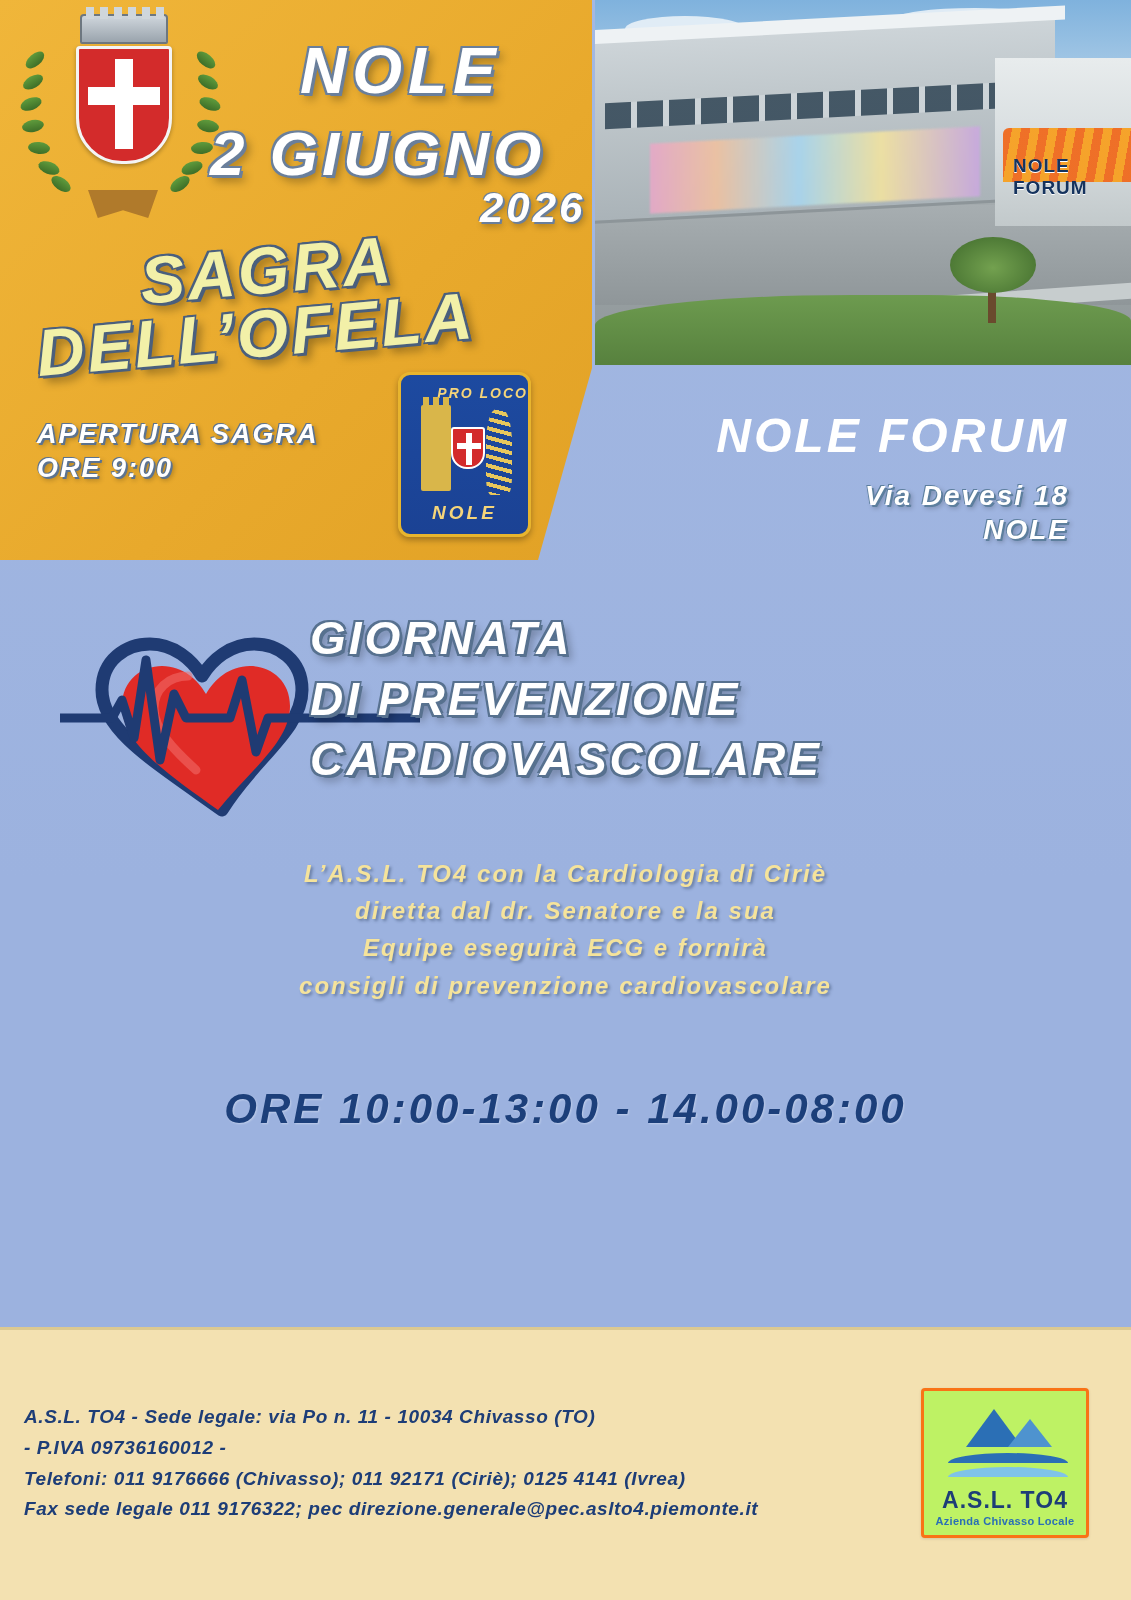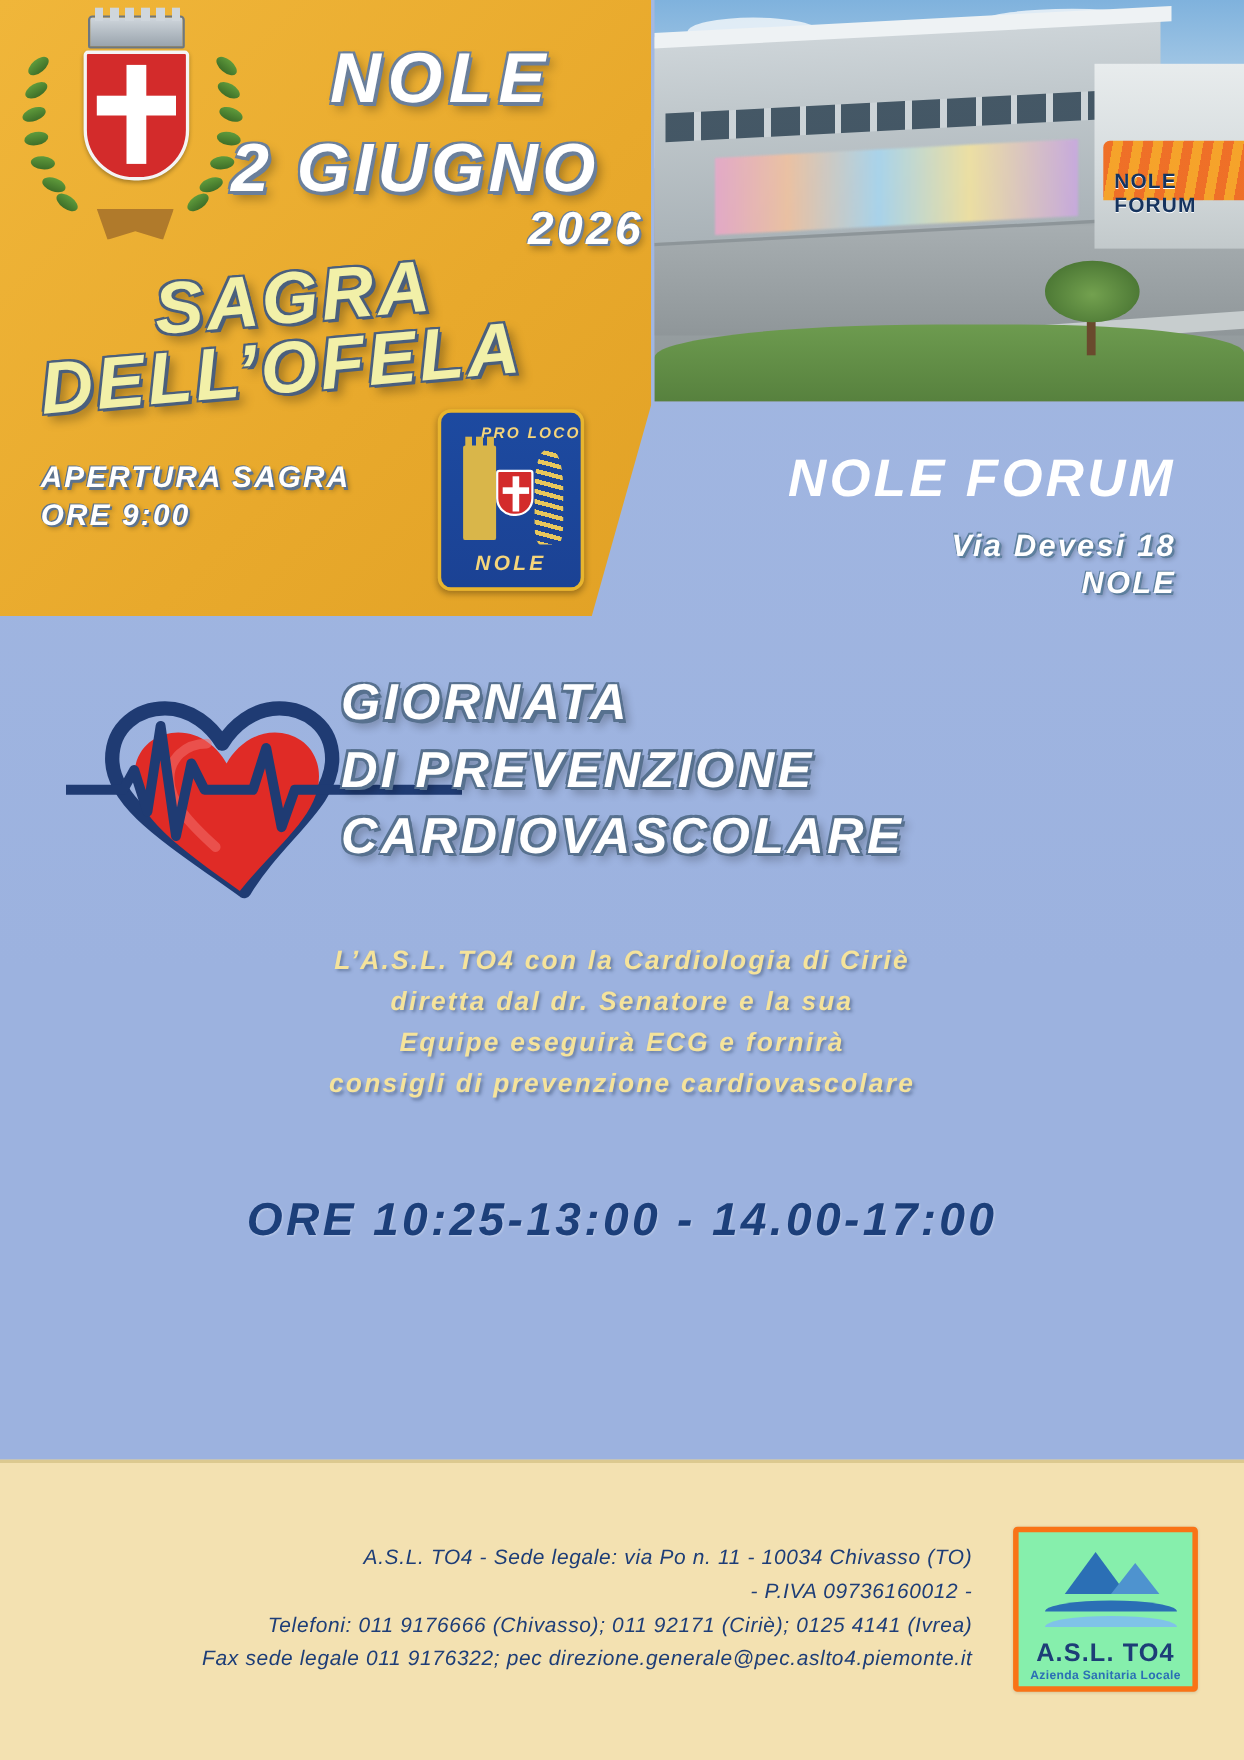--- a/index.html
+++ b/index.html
@@ -275,29 +275,29 @@
   }
 
   
   .footer {
     position:absolute; left:0; bottom:0; width:1131px; height:273px;
     background:#f3e1b1;
     border-top:3px solid #dcc990;
   }
   .footer .f-text {
     position:absolute; left:24px; top:72px; width:860px;
-    text-align:right;
-    font-size:19px; font-weight:normal; font-style:italic; letter-spacing:.6px;
+    text-align:left;
+    font-size:19px; font-weight:bold; font-style:italic; letter-spacing:.6px;
     line-height:1.62;
     color:#1d3d77;
     white-space:pre-line;
   }
   .asl-logo {
     position:absolute; right:42px; top:58px; width:168px; height:150px;
-    background:#86efac; border:5px solid #f97316; border-radius:4px;
+    background:#bef264; border:3px solid #f97316; border-radius:4px;
     box-shadow:0 1px 3px rgba(0,0,0,.12);
   }
   .asl-logo .mtn {
     position:absolute; left:42px; top:18px; width:0; height:0;
     border-left:28px solid transparent; border-right:28px solid transparent;
     border-bottom:38px solid #2b6fb5;
   }
   .asl-logo .mtn2 {
     position:absolute; left:84px; top:28px; width:0; height:0;
     border-left:22px solid transparent; border-right:22px solid transparent;
@@ -404,30 +404,30 @@
   </div>
 
   <div class="headline">GIORNATA
 DI PREVENZIONE
 CARDIOVASCOLARE</div>
 
   <div class="bodytext">L’A.S.L. TO4 con la Cardiologia di Ciriè
 diretta dal dr. Senatore e la sua
 Equipe eseguirà ECG e fornirà
 consigli di prevenzione cardiovascolare</div>
-  <div class="hours">ORE 10:25-13:00 - 14.00-17:00</div>
+  <div class="hours">ORE 10:00-13:00 - 14.00-08:00</div>
 
   <div class="footer">
     <div class="f-text">A.S.L. TO4 - Sede legale: via Po n. 11 - 10034 Chivasso (TO)
 - P.IVA 09736160012 -
 Telefoni: 011 9176666 (Chivasso); 011 92171 (Ciriè); 0125 4141 (Ivrea)
 Fax sede legale 011 9176322; pec direzione.generale@pec.aslto4.piemonte.it</div>
     <div class="asl-logo">
       <div class="mtn"></div>
       <div class="mtn2"></div>
       <div class="wave"></div>
       <div class="wave2"></div>
       <div class="l1">A.S.L. TO4</div>
-      <div class="l2">Azienda Sanitaria Locale</div>
+      <div class="l2">Azienda Chivasso Locale</div>
     </div>
   </div>
 
 </div>
 
 </body></html>

